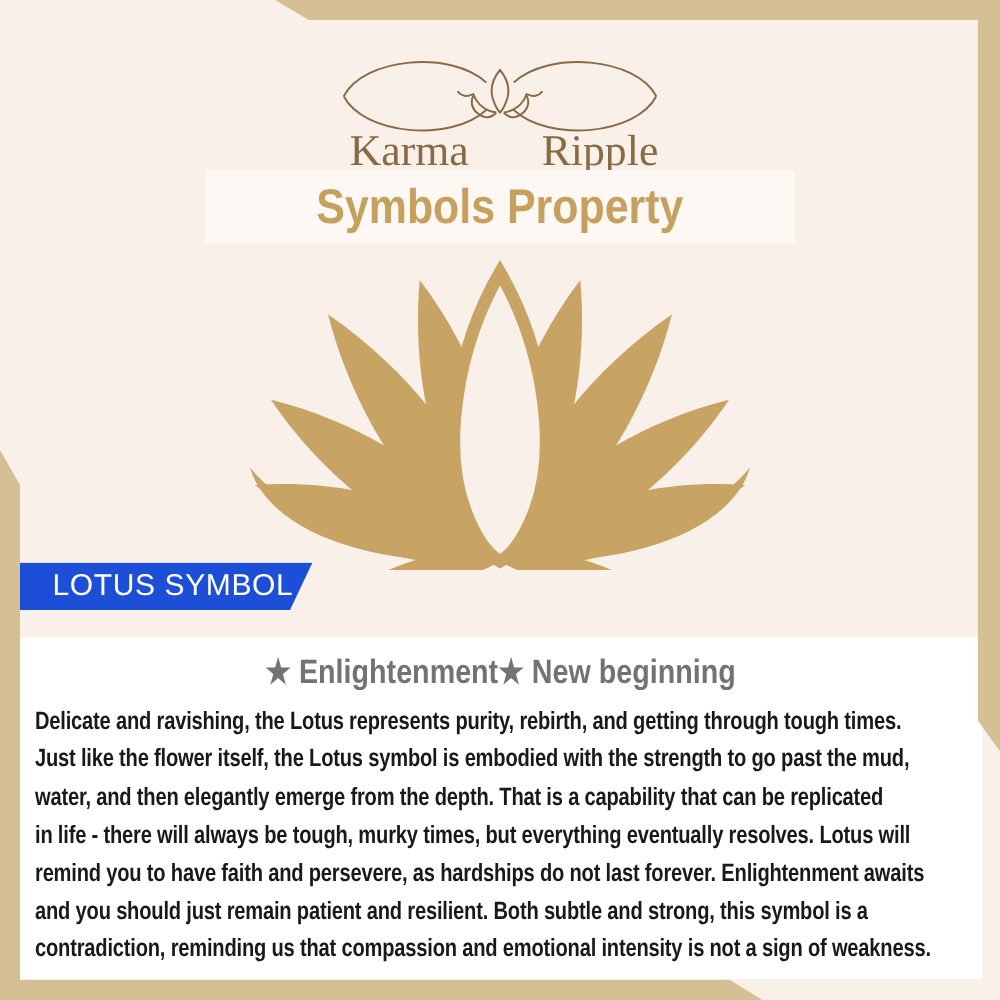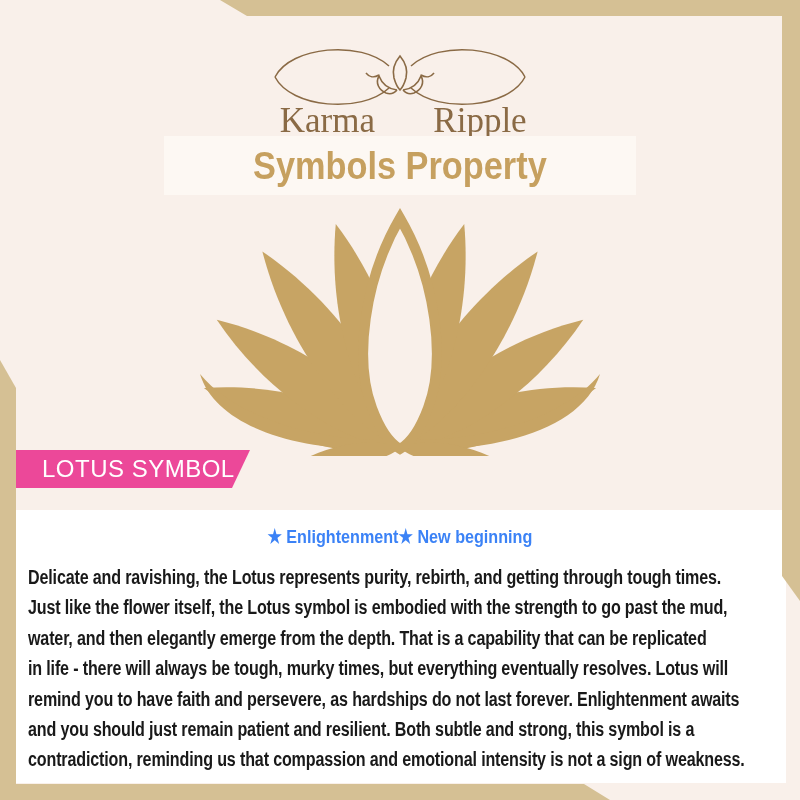--- a/index.html
+++ b/index.html
@@ -34,29 +34,29 @@
   .title-band{position:absolute;left:164px;top:136px;width:472px;height:59px;
     background:#fdf8f3;display:flex;align-items:center;justify-content:center;z-index:2;text-align:right;}
   .title-band span{font-size:39px;font-weight:bold;color:#c6a05f;
     transform:scaleX(.88);white-space:nowrap;display:inline-block;}
 
   
   .lotus-wrap{position:absolute;left:194px;top:202px;width:412px;height:254px;z-index:1;}
 
   
   .ribbon{position:absolute;left:14px;top:450px;width:236px;height:38px;
-    background:#ec4899;clip-path:polygon(0 0,236px 0,218px 38px,0 38px);
+    background:#1d4ed8;clip-path:polygon(0 0,236px 0,218px 38px,0 38px);
     display:flex;align-items:center;padding-left:28px;box-sizing:border-box;z-index:2;}
   .ribbon span{color:#ffffff;font-size:24px;letter-spacing:.5px;white-space:nowrap;}
 
   
   .content-box{position:absolute;left:14px;top:510px;width:772px;height:273px;
     background:#ffffff;z-index:1;}
   .content-heading{margin-top:10px;height:36px;text-align:center;
-    font-size:19px;font-weight:bold;color:#3b82f6;line-height:34px;}
+    font-size:27px;font-weight:bold;color:#737373;line-height:34px;}
   .content-heading span{display:inline-block;transform:scaleX(.85);white-space:nowrap;}
   .content-body{margin:6px 12px 0 14px;}
   .content-body .line{font-size:20px;font-weight:700;color:#191919;
     line-height:30.4px;white-space:nowrap;letter-spacing:-.2px;
     transform:scaleX(.805);transform-origin:left center;}
 </style>
 </head>
 <body>
 
 <div id="stage">

